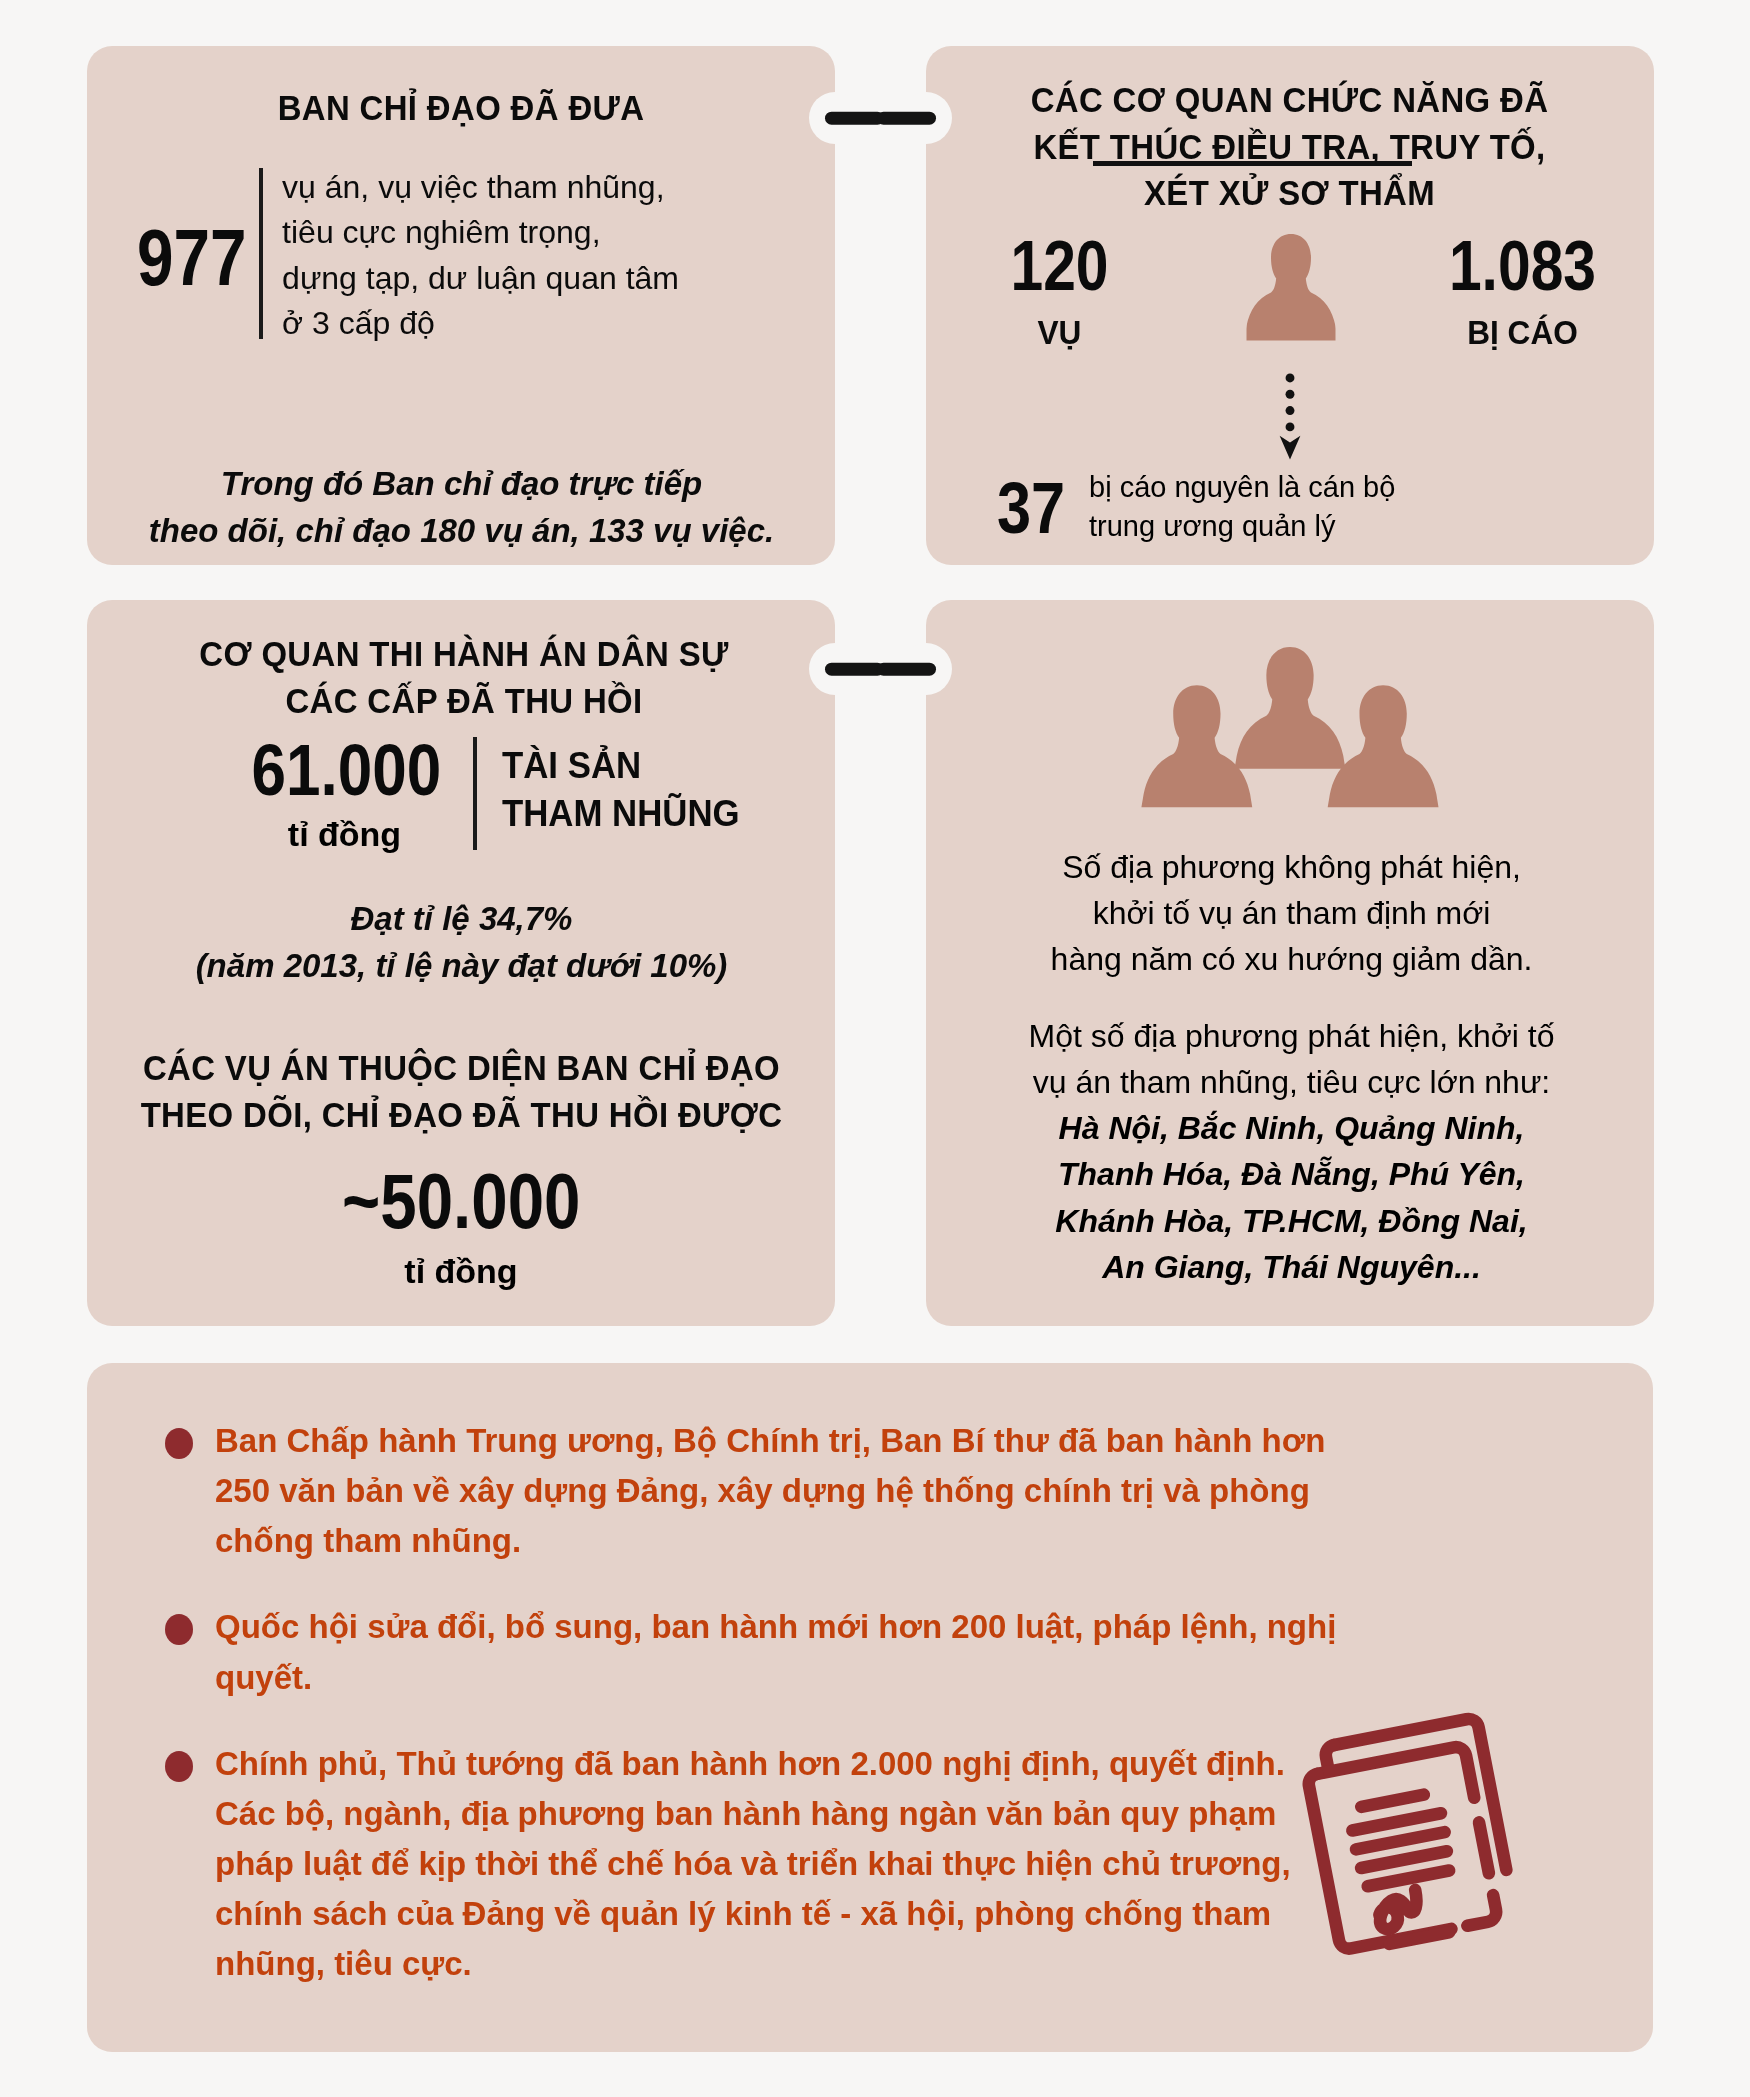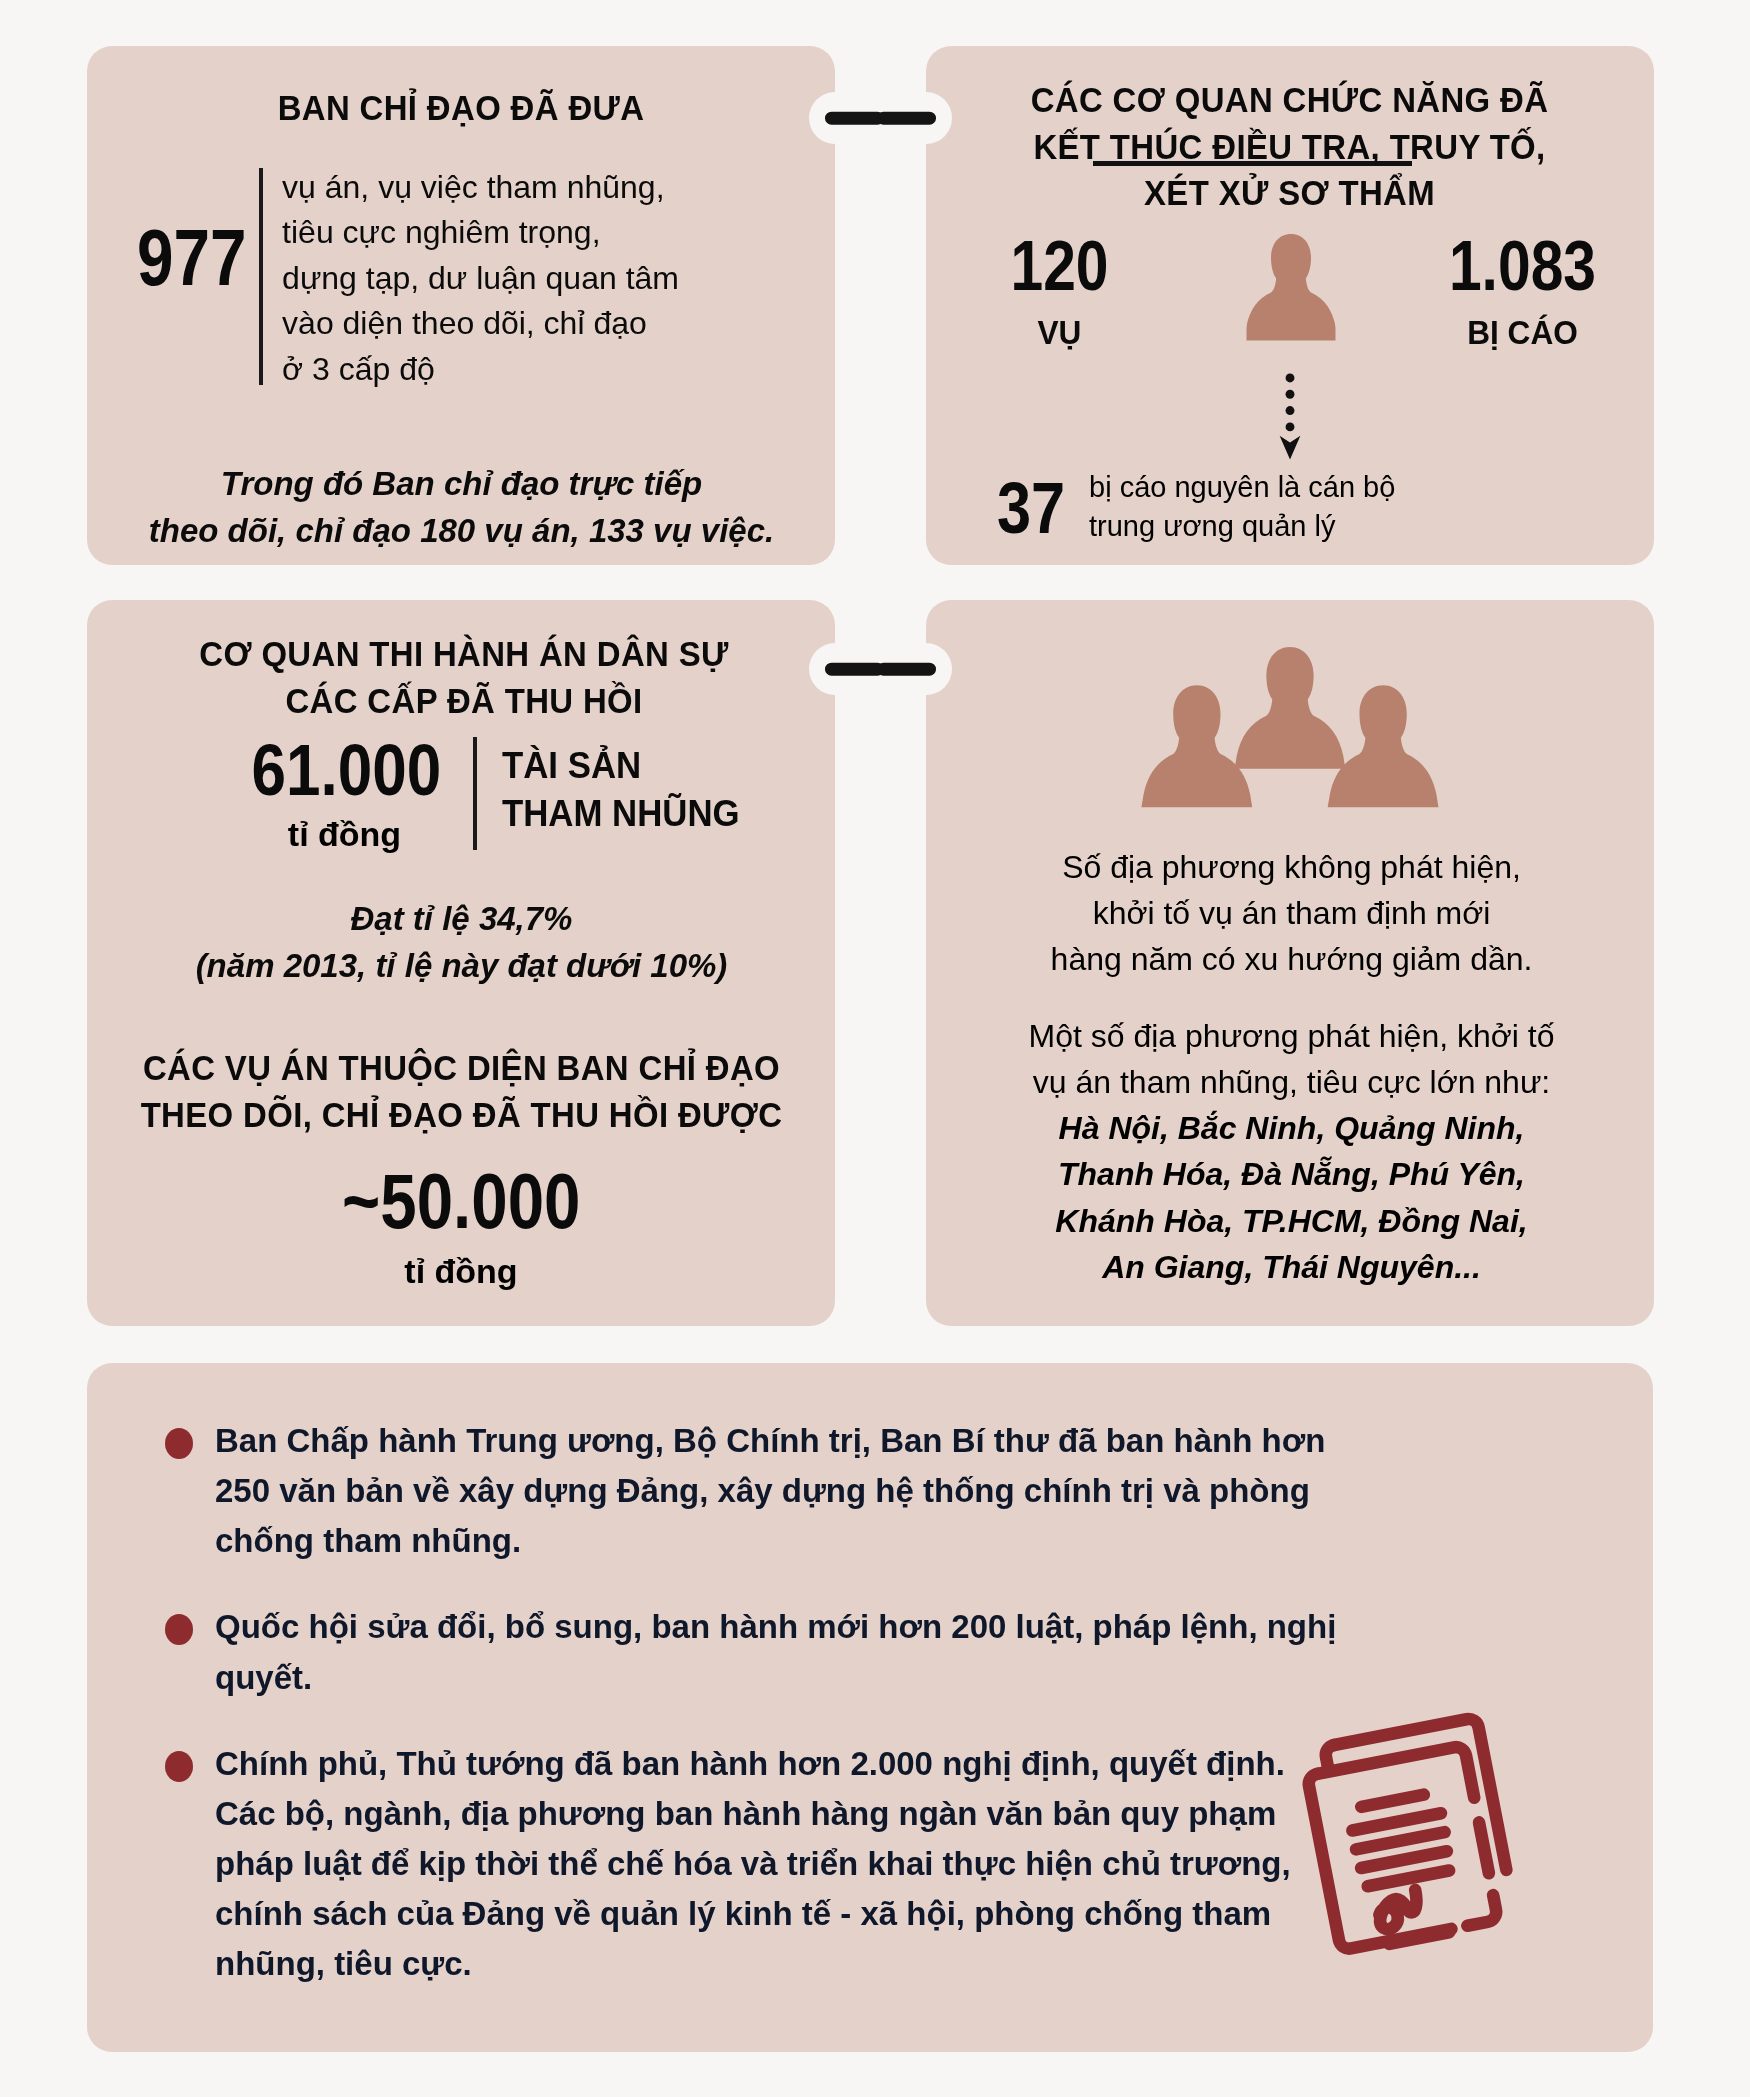--- a/index.html
+++ b/index.html
@@ -204,21 +204,21 @@
   .note-dot {
     flex: 0 0 auto;
     width: 28px; height: 31px;
     border-radius: 50%;
     background: #8e2b2e;
     margin-right: 22px;
     margin-top: 12px;
   }
   .note-text {
     font-size: 33px; line-height: 1.52; font-weight: 600;
-    color: #0f172a;
+    color: #c2410c;
   }
 
   #doc-icon {
     position: absolute; right: 85px; bottom: 70px;
     width: 282px; height: 311px;
   }
 </style>
 </head>
 <body>
 
@@ -227,21 +227,20 @@
   <div class="card" id="card-top-left">
     <div class="hdr" id="c1-title">BAN CHỈ ĐẠO ĐÃ ĐƯA</div>
 
     <div id="c1-stat">
       <div class="num">977</div>
       <div id="c1-rule"></div>
       <div id="c1-lines">
         <div class="body-txt">vụ án, vụ việc tham nhũng,</div>
         <div class="body-txt">tiêu cực nghiêm trọng,</div>
         <div class="body-txt">dựng tạp, dư luận quan tâm</div>
-        <div class="body-txt">vào diện theo dõi, chỉ đạo</div>
         <div class="body-txt">ở 3 cấp độ</div>
       </div>
     </div>
 
     <div id="c1-note">
       <div class="italic-txt">Trong đó Ban chỉ đạo trực tiếp</div>
       <div class="italic-txt">theo dõi, chỉ đạo 180 vụ án, 133 vụ việc.</div>
     </div>
 
     <div class="knob right-side" id="knob-tl">

